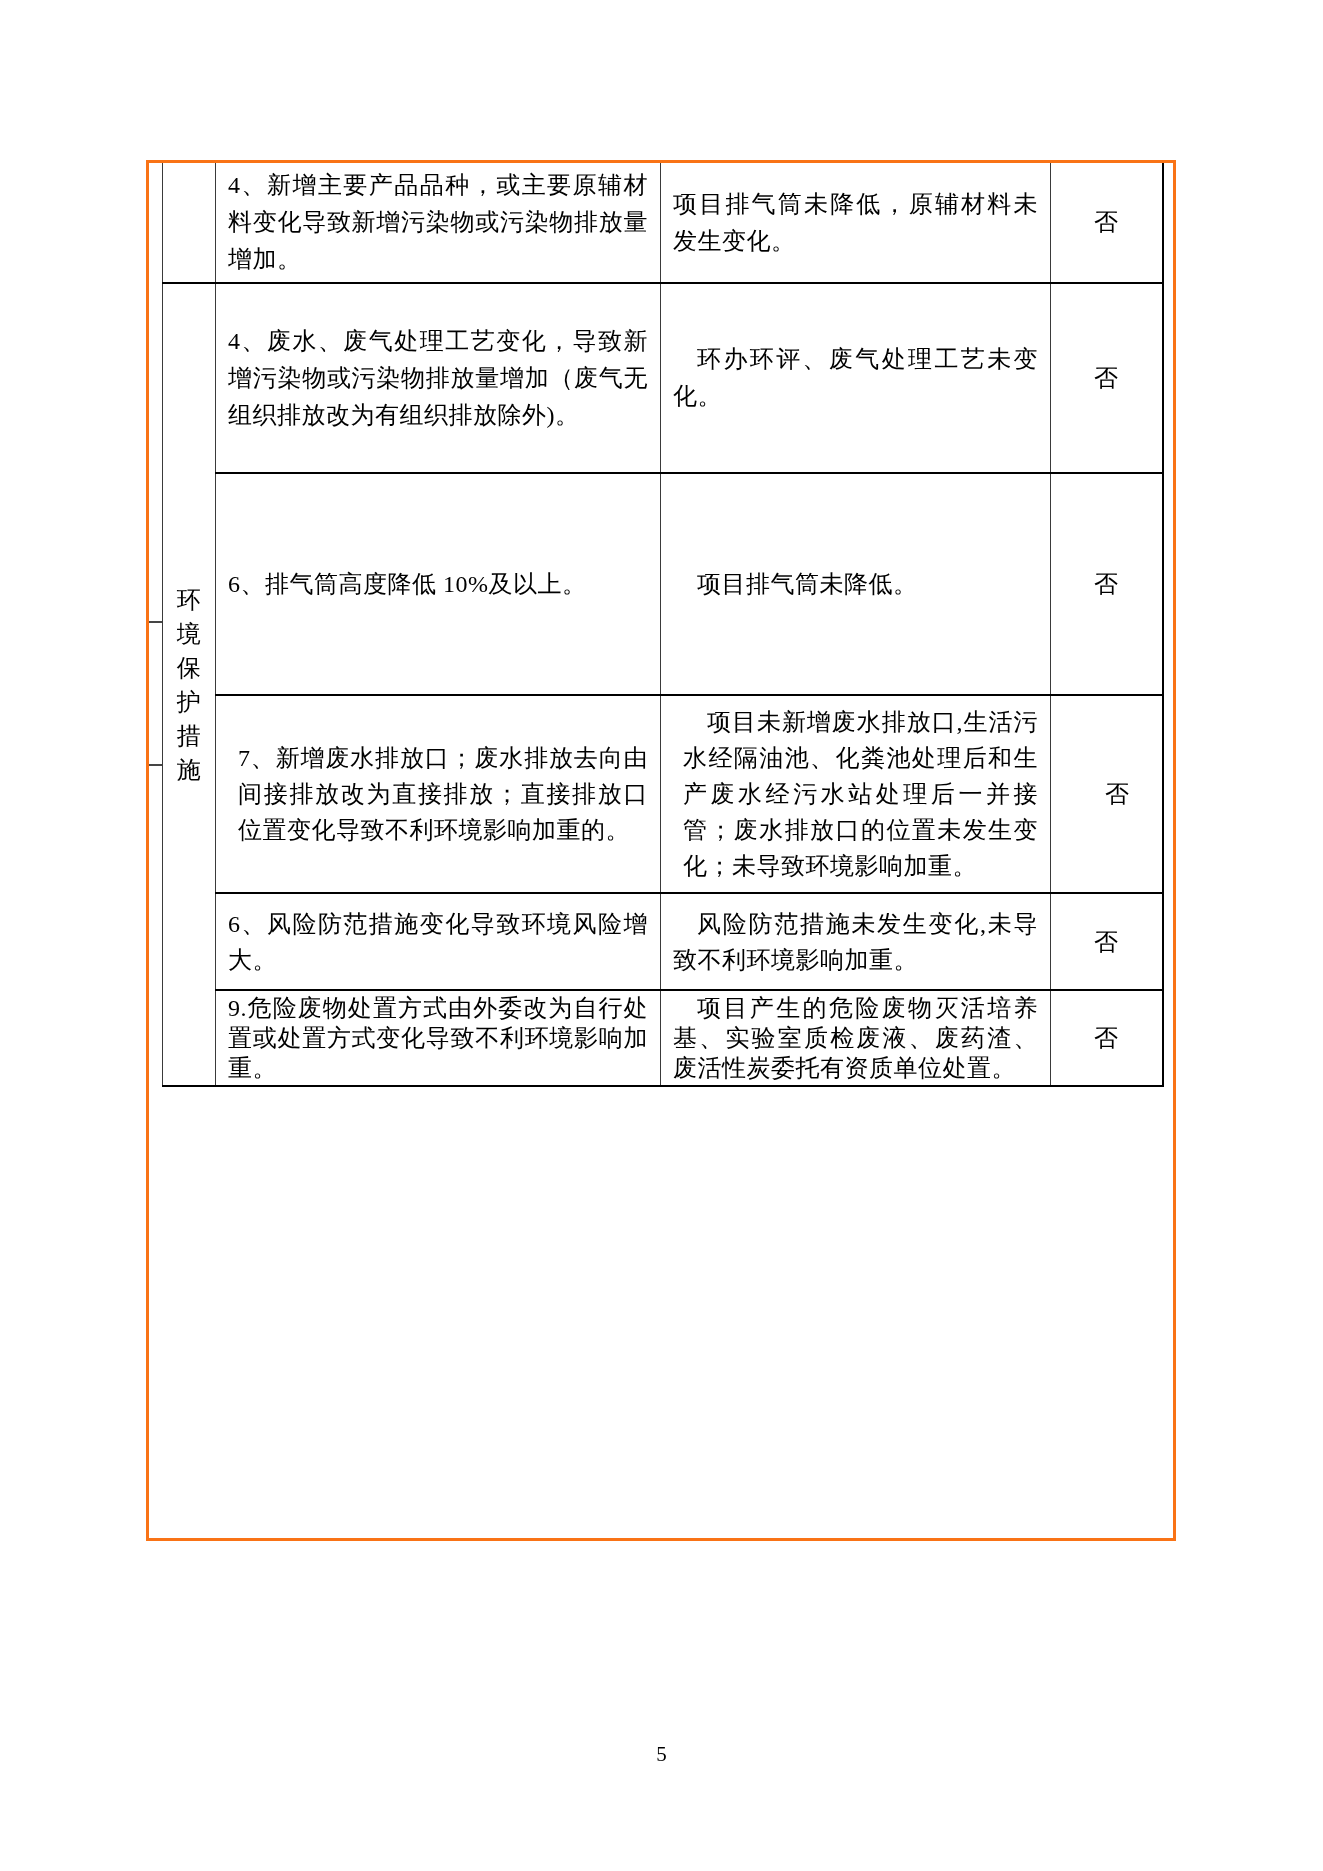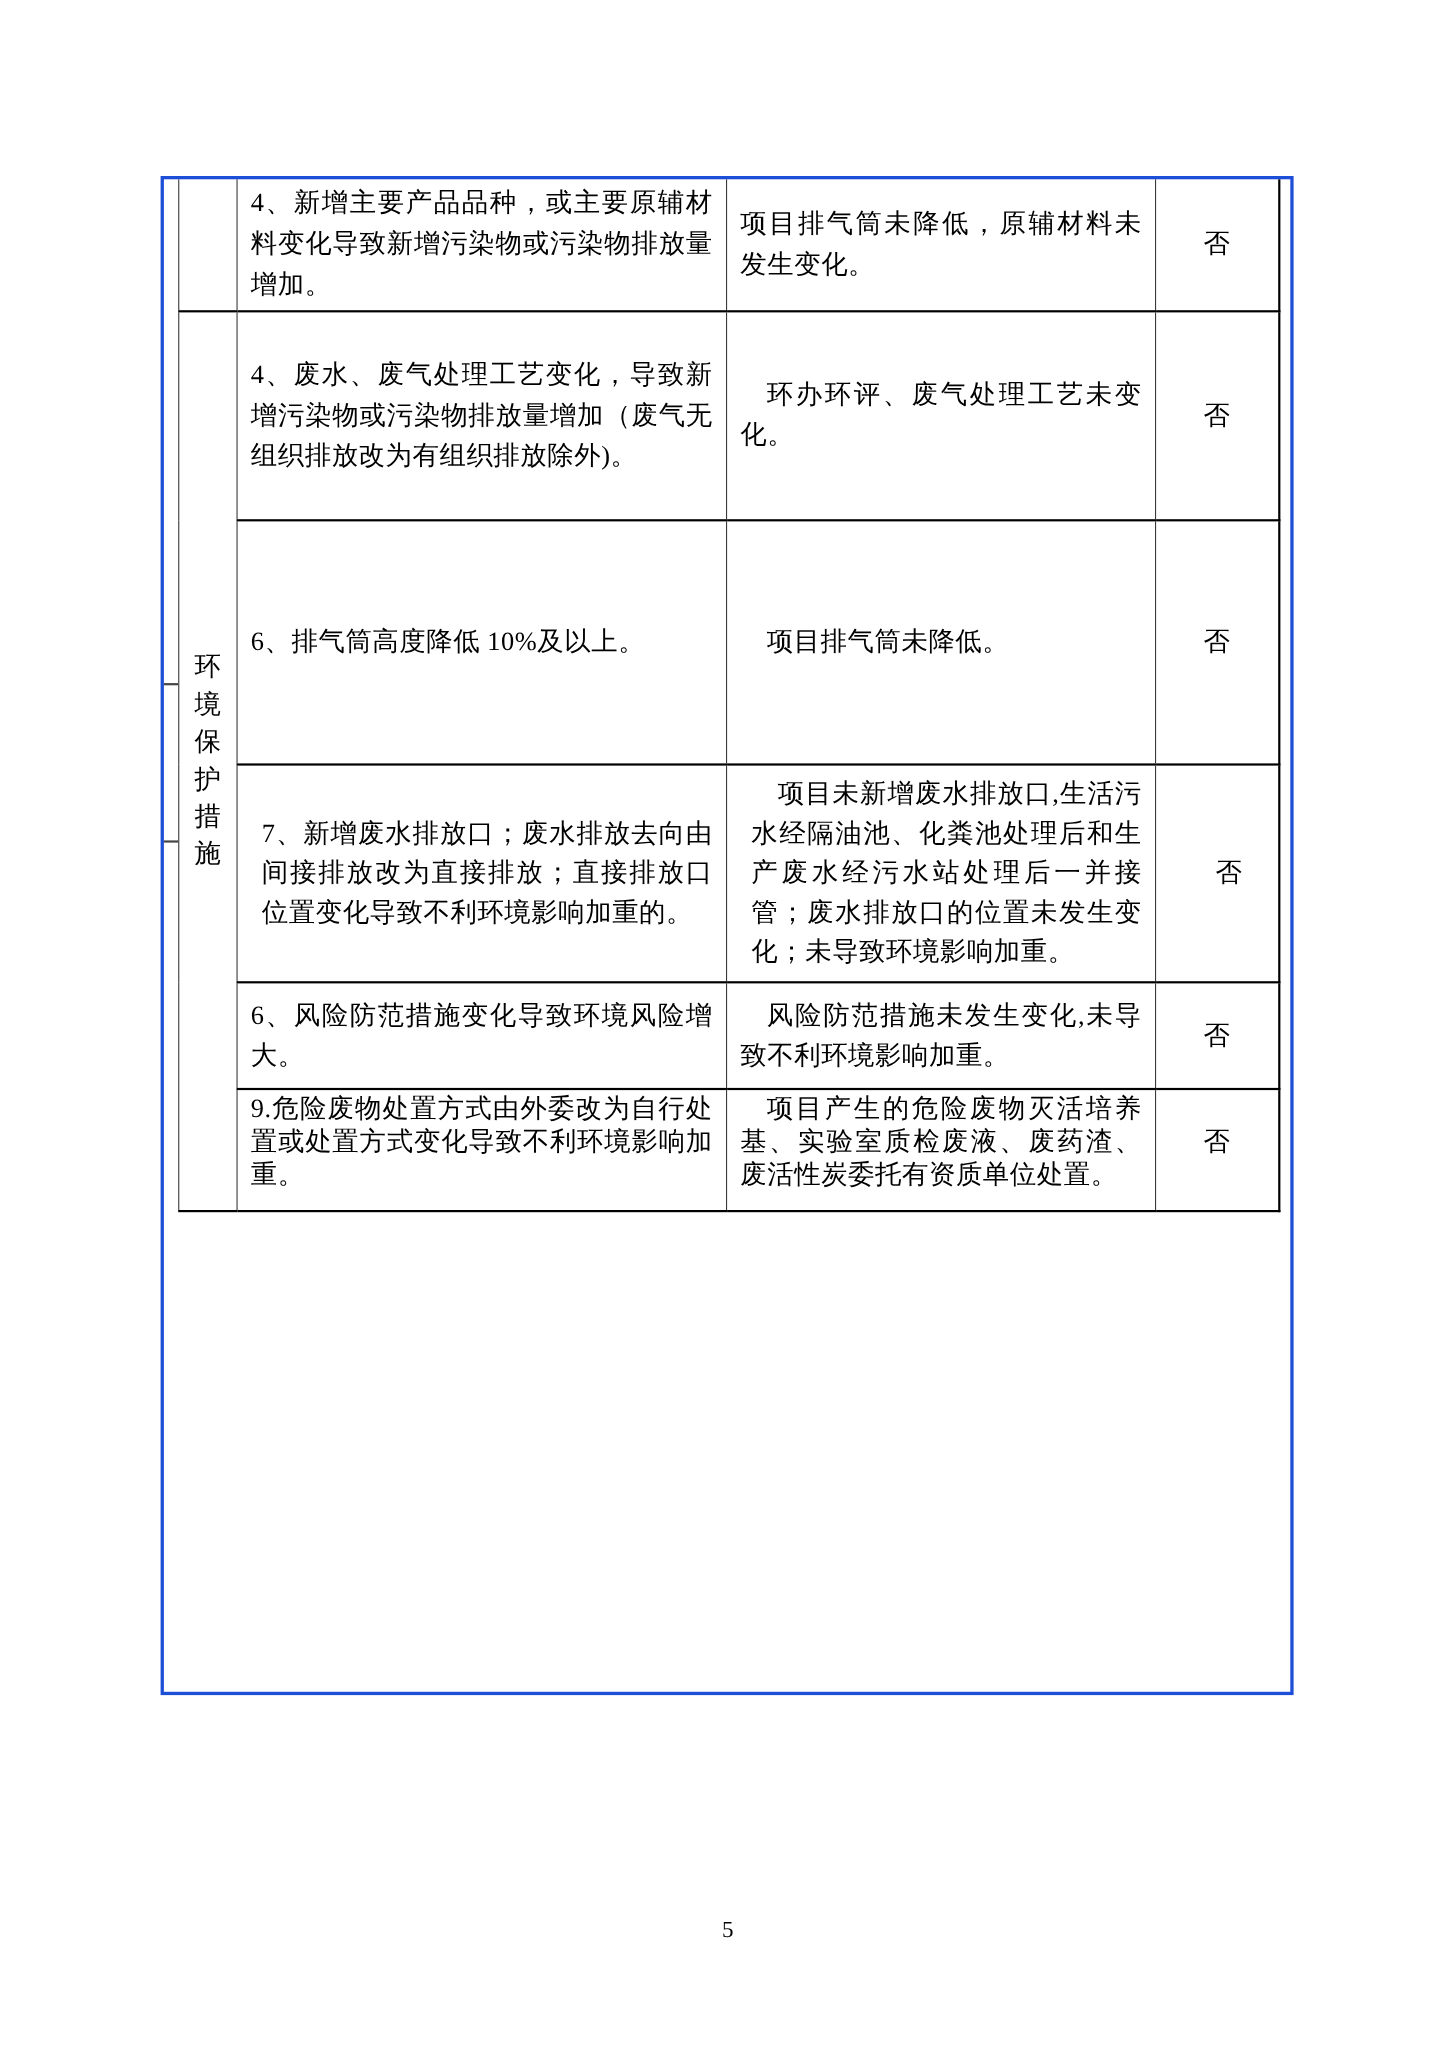--- a/index.html
+++ b/index.html
@@ -6,21 +6,21 @@
   .page{
     position:relative;
     width:1323px;height:1871px;
     background:#fff;
     font-family:"Liberation Serif","DejaVu Serif",serif;
     color:#000;
   }
   .content-box{
     position:absolute;left:146px;top:160px;
     width:1030px;height:1381px;
-    border:3px solid #1d4ed8;
+    border:3px solid #f97316;
     box-sizing:border-box;
   }
   table.main-table{
     border-collapse:collapse;
     table-layout:fixed;
     width:1000px;
     margin-left:13px;
   }
   td{
     border:1px solid #3a3a3a;
@@ -37,21 +37,21 @@
   td.label-cell{border-left:1px solid #3a3a3a;padding:0;}
   td.answer-cell{border-right:2px solid #000;text-align:center;padding:0;}
   td.criteria-cell{text-align:justify;}
   td.response-cell{text-align:justify;}
   td.response-cell.indent{text-indent:1em;}
   tr.r0 td{height:110px;}
   tr.r1 td{height:190px;}
   tr.r2 td{height:222px;}
   tr.r3 td{height:198px;line-height:36px;padding-left:22px;}
   tr.r4 td{height:97px;line-height:36px;}
-  tr.r5 td{height:90px;line-height:30px;padding-top:2px;padding-bottom:17px;}
+  tr.r5 td{height:90px;line-height:30px;padding-top:2px;padding-bottom:2px;}
   .vlabel{
     display:flex;flex-direction:column;align-items:center;justify-content:center;
     font-size:24px;
   }
   .vlabel div{line-height:34px;}
   .conclusion{
     margin:6px 16px 0 14px;
     font-size:28px;
     line-height:66px;
     text-align:justify;

